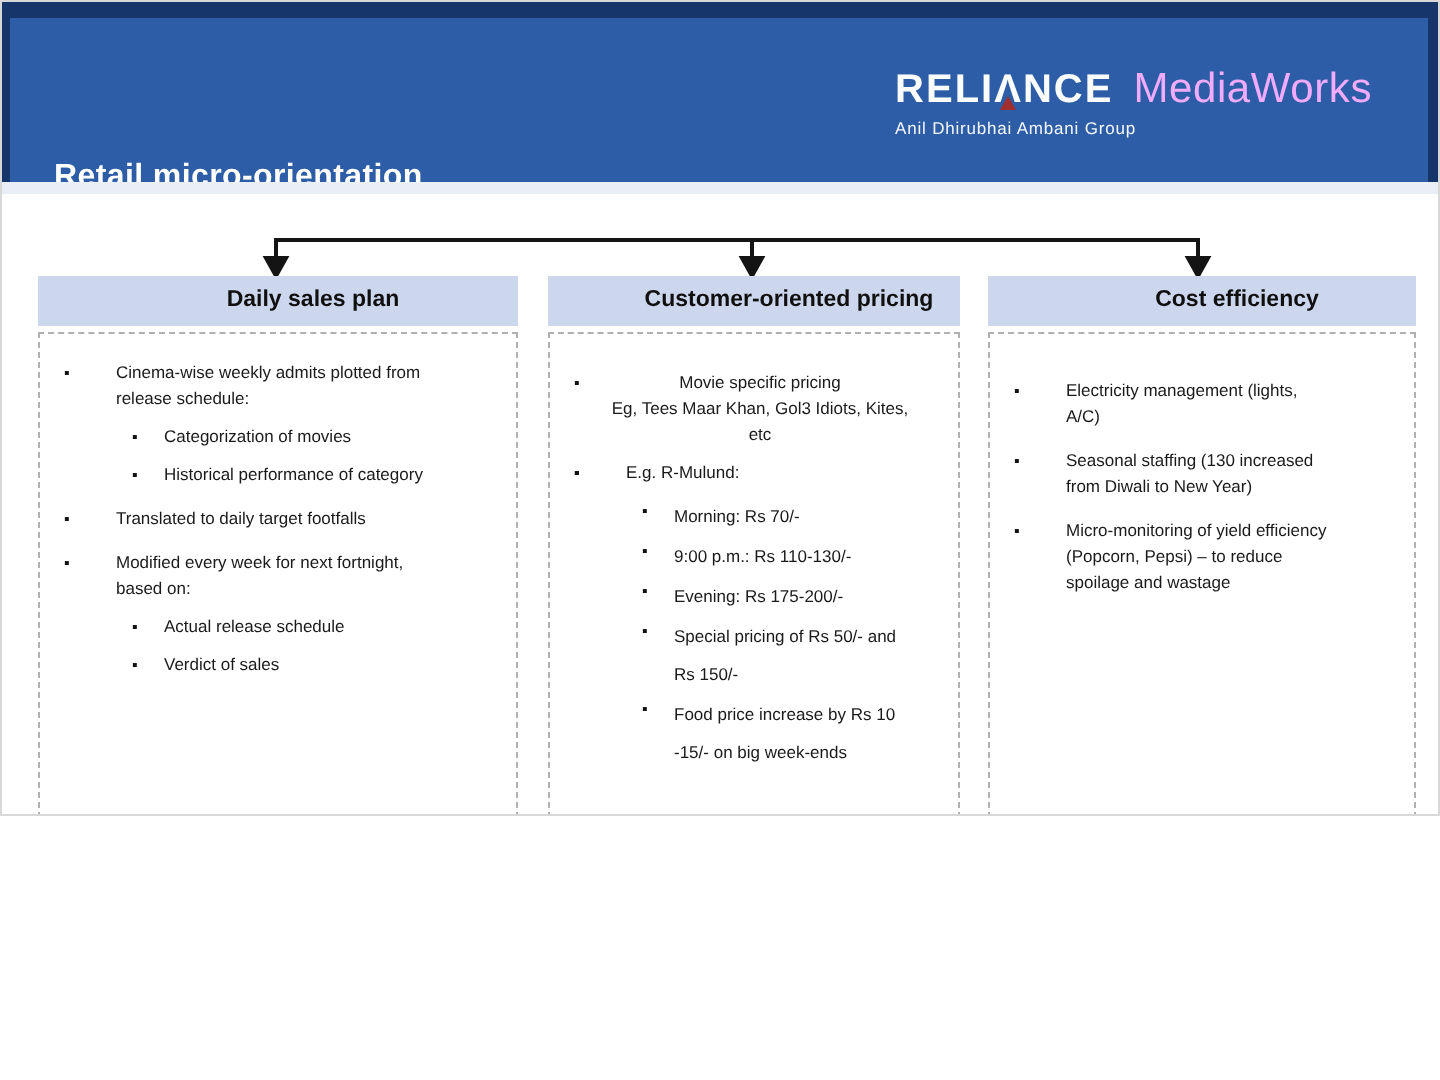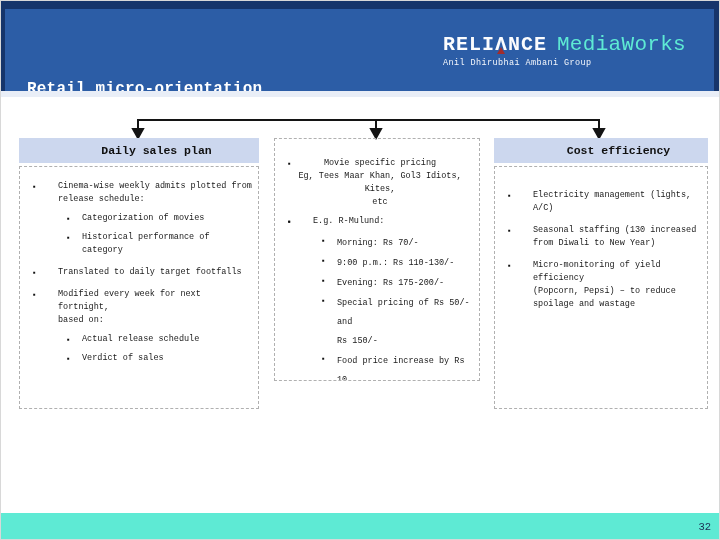--- a/index.html
+++ b/index.html
@@ -1,18 +1,18 @@
 <!DOCTYPE html>
 <html><head>
 <meta charset="utf-8">
 <style>
   html,body{margin:0;padding:0;background:#ffffff;}
   .slide{
-    position:relative;width:720px;height:540px;overflow:hidden;
-    background:#ffffff;font-family:Liberation Mono, monospace;color:#1a1a1a;
+    position:relative;width:720px;height:408px;overflow:hidden;
+    background:#ffffff;font-family:Liberation Sans, sans-serif;color:#1a1a1a;
     border:1px solid #d8d8d8;box-sizing:border-box;
   }
   
   .band{
     position:absolute;top:0;left:0;width:720px;height:90px;background:#2c5da6;
     border-top:8px solid #16356b;border-left:4px solid #16356b;border-right:7px solid #16356b;
     box-sizing:border-box;
   }
   .band-shadow{position:absolute;top:90px;left:0;width:720px;height:6px;background:#e9eef7;}
   .slide-title{
@@ -22,21 +22,21 @@
   
   .logo{position:absolute;top:24px;right:28px;text-align:left;}
   .logo-main{display:flex;align-items:baseline;}
   .brand{font-size:20px;font-weight:bold;color:#fbfcfe;letter-spacing:1px;}
   .brand-a{position:relative;display:inline-block;}
   .tri{
     position:absolute;left:50%;bottom:2px;transform:translateX(-50%);
     width:0;height:0;border-left:4px solid transparent;border-right:4px solid transparent;
     border-bottom:7px solid #a12d2d;
   }
-  .product{font-size:21px;font-weight:400;color:#5eead4;margin-left:10px;letter-spacing:0.3px;}
+  .product{font-size:21px;font-weight:400;color:#f0abfc;margin-left:10px;letter-spacing:0.3px;}
   .tagline{font-size:8.5px;color:#f4f7fc;margin-top:2px;letter-spacing:0.4px;}
   
   .connector{position:absolute;left:0;top:110px;}
   
   .col{position:absolute;top:137px;}
   .col-header{
     height:25px;line-height:25px;background:#ccd7ee;text-align:center;
     font-size:11.5px;font-weight:bold;color:#101010;margin-bottom:3px;padding-left:35px;
   }
   .col-body{
@@ -123,20 +123,21 @@
           <span class="txt">Actual release schedule</span>
         </div>
         <div class="row lv2">
           <span class="bullet">▪</span>
           <span class="txt">Verdict of sales</span>
         </div>
       </div>
   </div>
 
   <div class="col" data-idx="1" style="left:273px;width:206px;">
+    <div class="col-header">Customer-oriented pricing</div>
     <div class="col-body">
         <div class="row lv1 center">
           <span class="bullet">▪</span>
           <span class="txt">Movie specific pricing
 Eg, Tees Maar Khan, Gol3 Idiots, Kites,
 etc</span>
         </div>
         <div class="row lv1">
           <span class="bullet">▪</span>
         </div>

